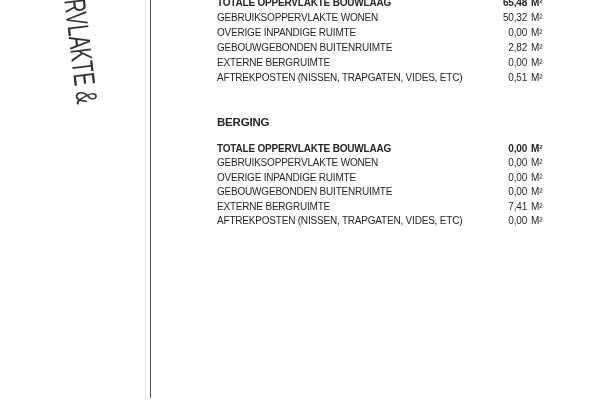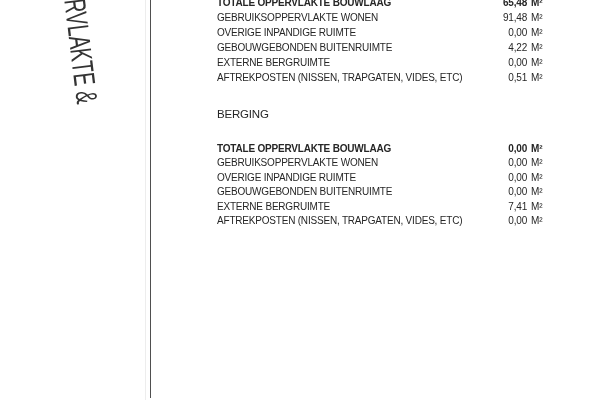--- a/index.html
+++ b/index.html
@@ -71,23 +71,23 @@
   }
   .row .unit {
     width: 17px;
     margin-left: 4px;
     text-align: left;
   }
   .bold { font-weight: bold; }
   .section-header {
     position: absolute;
     left: 217px;
-    top: 108px;
+    top: 116px;
     font-size: 11.5px;
-    font-weight: normal;
+    font-weight: bold;
     letter-spacing: -0.2px;
     color: #262626;
     text-align: center;
   }
 </style>
 </head>
 <body>
 
 <div class="page">
 
@@ -97,31 +97,31 @@
   <div class="vtitle">RVLAKTE &amp;</div>
 
   <div class="table table1">
     <div class="row bold">
       <span class="lbl">TOTALE OPPERVLAKTE BOUWLAAG</span>
       <span class="val">65,48</span>
       <span class="unit">M²</span>
     </div>
     <div class="row">
       <span class="lbl">GEBRUIKSOPPERVLAKTE WONEN</span>
-      <span class="val">91,48</span>
+      <span class="val">50,32</span>
       <span class="unit">M²</span>
     </div>
     <div class="row">
       <span class="lbl">OVERIGE INPANDIGE RUIMTE</span>
       <span class="val">0,00</span>
       <span class="unit">M²</span>
     </div>
     <div class="row">
       <span class="lbl">GEBOUWGEBONDEN BUITENRUIMTE</span>
-      <span class="val">4,22</span>
+      <span class="val">2,82</span>
       <span class="unit">M²</span>
     </div>
     <div class="row">
       <span class="lbl">EXTERNE BERGRUIMTE</span>
       <span class="val">0,00</span>
       <span class="unit">M²</span>
     </div>
     <div class="row">
       <span class="lbl">AFTREKPOSTEN (NISSEN, TRAPGATEN, VIDES, ETC)</span>
       <span class="val">0,51</span>

